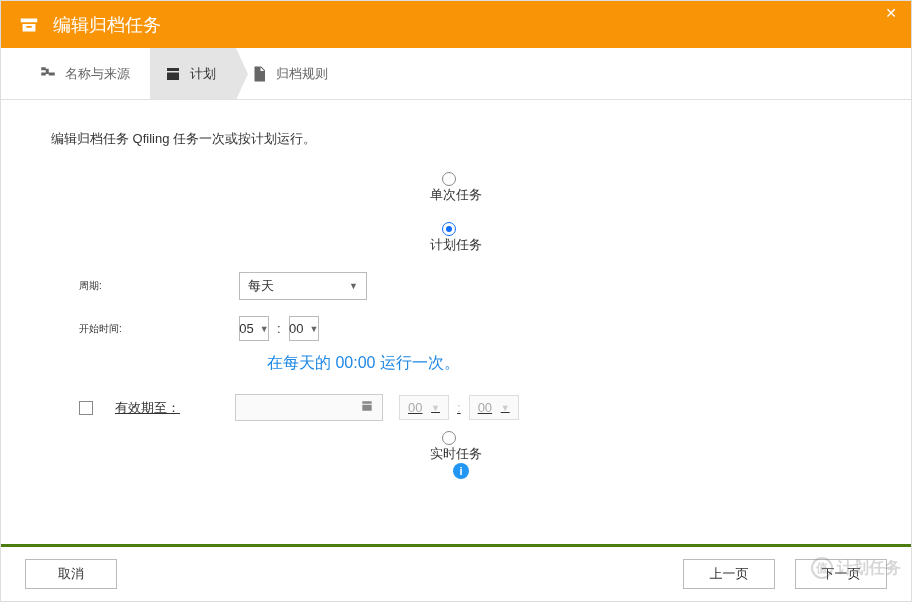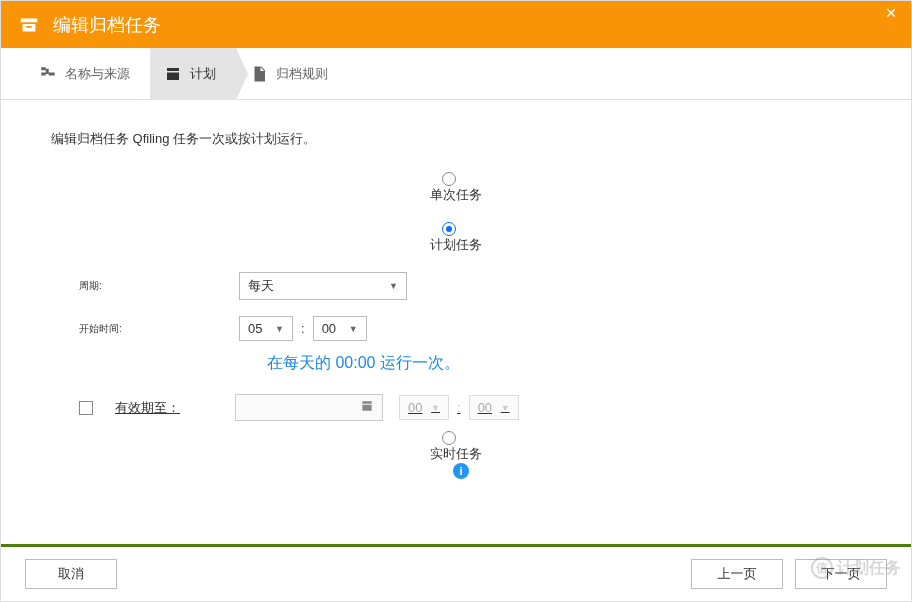--- a/index.html
+++ b/index.html
@@ -83,22 +83,22 @@
   }
   .radio-label { font-size:13px; color:#333; cursor:pointer; }
   .sub { margin-left: 28px; }
   .field-row { display:flex; align-items:center; margin-bottom: 16px; }
   .field-label { width: 160px; color:#333; font-size:10px; }
   .select {
     border:1px solid #bbb; background:#fff; padding: 4px 8px;
     font-size:13px; color:#333; display:flex; align-items:center;
     justify-content:space-between; cursor:pointer;
   }
-  .select.w140 { width: 168px; }
-  .select.w50 { width: 54px; }
+  .select.w140 { width: 128px; }
+  .select.w50 { width: 30px; justify-content: center; }
   .select.w46 { width: 50px; }
   .select.disabled { color:#aaa; border-color:#ddd; background:#fafafa; cursor:default;}
   .chev { font-size:9px; color:#666; margin-left:6px;}
   .select.disabled .chev { color:#ccc; }
   .colon { margin: 0 8px; color:#333; }
   .colon.disabled { color:#bbb; }
   .hint { color:#1e88e5; font-size:16px; margin-left:188px; margin-top:-4px; margin-bottom:20px;}
   .chk-row { display:flex; align-items:center; margin-top: 6px; margin-bottom:10px;text-decoration:underline;}
   .checkbox {
     width:14px; height:14px; border:1px solid #888; margin-right: 22px;
@@ -119,21 +119,21 @@
     height:56px; border-top:3px solid #4d7c0f; display:flex;
     align-items:center; padding: 0 24px; justify-content:space-between;
     background:#fff;
   }
   .btn {
     min-width: 92px; height: 30px; border:1px solid #bbb; background:#fff;
     font-size:13px; color:#333; cursor:pointer;
     display:inline-flex; align-items:center; justify-content:center;
     padding: 0 16px;
   }
-  .footer-right { display:flex; gap:12px; align-items:center; }
+  .footer-right { display:flex; gap:20px; align-items:center; }
   .watermark {
     position:absolute; right:10px; bottom:22px; font-size:16px;
     color:rgba(120,120,120,0.3); font-weight:bold; pointer-events:none;
     display:flex; align-items:center; gap:4px;
   }
   .watermark .wcirc {
     width:22px;height:22px;border:2px solid rgba(120,120,120,0.3);
     border-radius:50%;display:inline-flex;align-items:center;justify-content:center;
     font-size:12px;
   }

